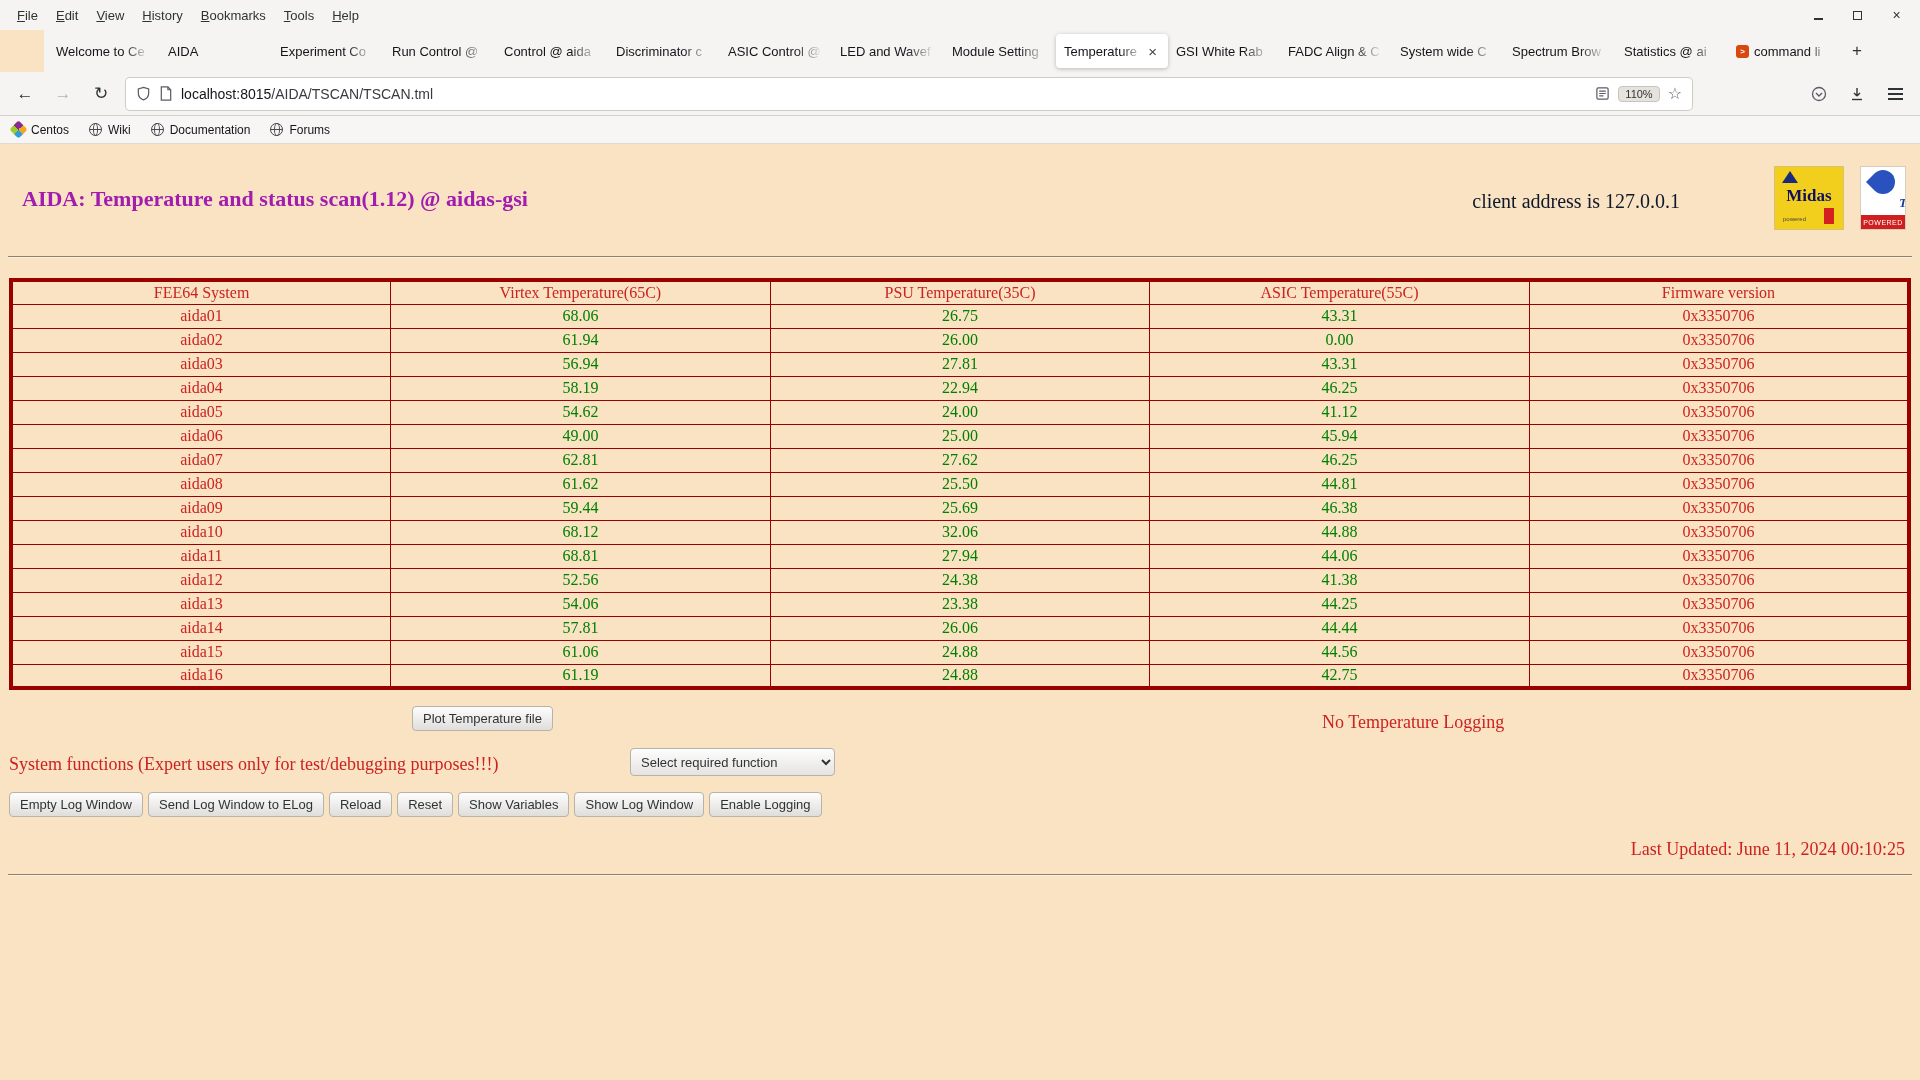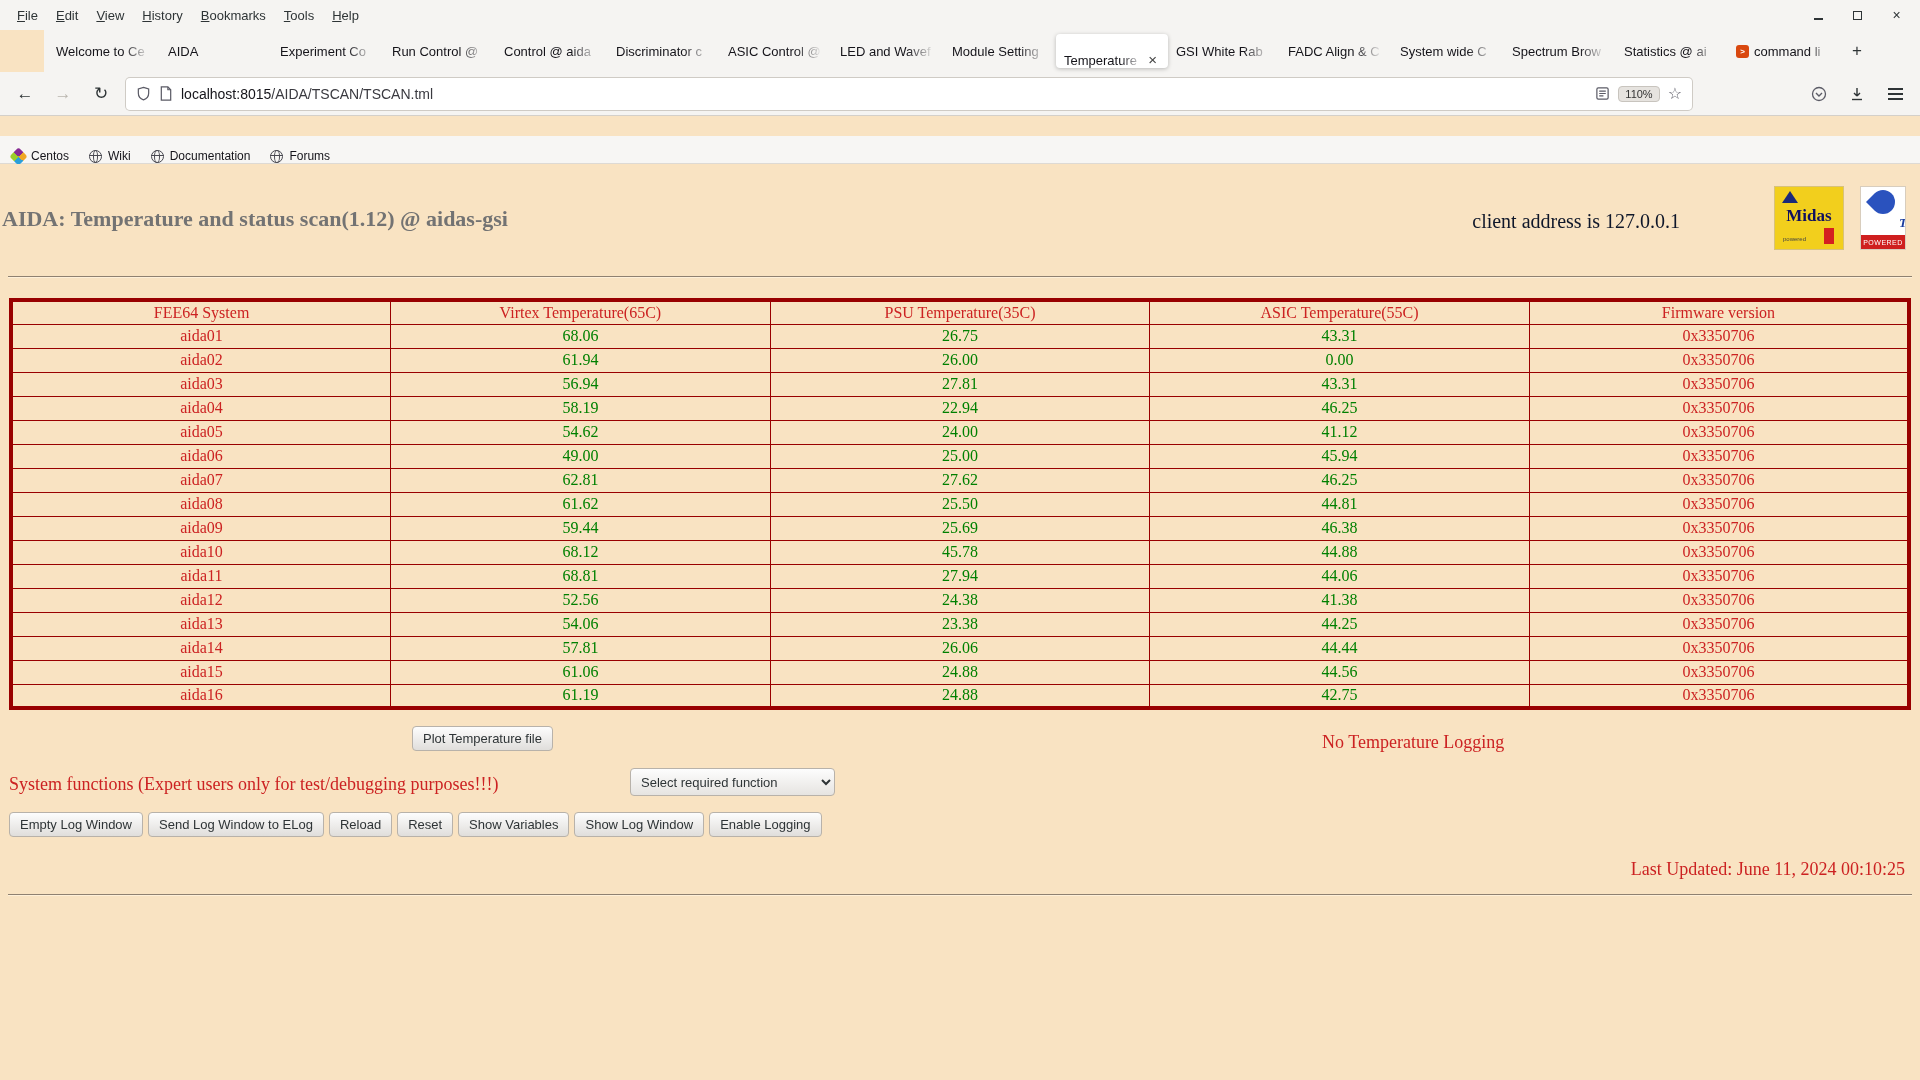--- a/index.html
+++ b/index.html
@@ -14,21 +14,21 @@
   .menu-item::first-letter { text-decoration:underline; }
   .window-controls { margin-left:auto; display:flex; align-items:center; gap:24px; padding-right:8px; }
   .wc { width:15px; height:15px; display:flex; align-items:center; justify-content:center; color:#2e3436; font-size:14px; }
   .min-glyph { width:9px; height:2px; background:#2e3436; margin-top:8px; }
   .max-glyph { width:9px; height:9px; border:1.5px solid #2e3436; }
 
   
   .tab-bar { height:42px; background:#f5f4f2; display:flex; align-items:center; padding:0 4px; flex:0 0 auto;margin-left:44px; }
   .tab-strip { display:flex; height:100%; align-items:center; }
   .tab { flex:0 0 112px; width:112px; height:34px; display:flex; align-items:center; padding:0 8px; border-radius:4px; font-size:13px; color:#15141a; position:relative; cursor:default; }
-  .tab.active { background:#ffffff; box-shadow:0 1px 4px rgba(0,0,0,.25);align-items:flex-end; }
+  .tab.active { background:#ffffff; box-shadow:0 1px 4px rgba(0,0,0,.25); }
   .tab-label { flex:1; white-space:nowrap; overflow:hidden; -webkit-mask-image:linear-gradient(90deg,#000 70%,transparent 98%); mask-image:linear-gradient(90deg,#000 70%,transparent 98%); }
   .tab-close { font-size:15px; color:#444; padding:0 3px; border-radius:3px; }
   .tab-icon { margin-right:5px; flex:0 0 auto; }
   .icon-terminal { width:13px; height:13px; background:#d9480f; border-radius:3px; color:#fff; font-size:8px; line-height:13px; text-align:center; font-weight:bold; display:inline-block; }
   .new-tab { width:30px; height:30px; display:flex; align-items:center; justify-content:center; font-size:17px; color:#2e3436; border-radius:4px; margin-left:2px; }
 
   
   .nav-bar { height:44px; background:#f5f4f2; border-bottom:1px solid #d4d0ca; display:flex; align-items:center; padding:0 8px; gap:4px; flex:0 0 auto; }
   .nav-btn { width:34px; height:32px; display:flex; align-items:center; justify-content:center; font-size:17px; color:#2e3436; border-radius:4px; flex:0 0 auto; }
   .nav-btn.disabled { color:#b9b5ae; }
@@ -36,33 +36,33 @@
   .url-icon { flex:0 0 auto; display:flex; align-items:center; }
   .url-text { flex:1; color:#15141a; white-space:nowrap; overflow:hidden; }
   .url-path { color:#3a3a40; }
   .zoom-chip { font-size:11px; background:#e6e3df; border:1px solid #c8c4be; border-radius:4px; padding:1px 6px; color:#333; flex:0 0 auto; }
   .star { font-size:16px; color:#5b5b66; flex:0 0 auto; }
   .hamburger { width:15px; height:2px; background:#2e3436; position:relative; }
   .hamburger::before,.hamburger::after { content:''; position:absolute; left:0; width:15px; height:2px; background:#2e3436; }
   .hamburger::before { top:-5px; } .hamburger::after { top:5px; }
 
   
-  .bookmarks-bar { height:28px; background:#f7f6f4; display:flex; align-items:flex-end; padding:0 12px; font-size:12px; color:#15141a; flex:0 0 auto; border-bottom:1px solid #dedad4;margin-top:20px; }
+  .bookmarks-bar { height:28px; background:#f7f6f4; display:flex; align-items:center; padding:0 12px; font-size:12px; color:#15141a; flex:0 0 auto; border-bottom:1px solid #dedad4; }
   .bm-items { display:flex; gap:20px; align-items:center; }
   .bookmark { display:flex; align-items:center; gap:6px; cursor:default; }
   .bm-icon { width:13px; height:13px; border-radius:50%; position:relative; flex:0 0 13px; display:inline-block; }
   .bm-icon.globe { border:1px solid #4a4a52; }
   .bm-icon.globe::before { content:''; position:absolute; left:-1px; right:-1px; top:50%; margin-top:-1px; height:1px; background:#4a4a52; }
   .bm-icon.globe::after { content:''; position:absolute; left:25%; right:25%; top:-1px; bottom:-1px; border:1px solid #4a4a52; border-radius:50%; }
   .bm-icon.centos { background:conic-gradient(#efa724 0 25%, #2b9fd9 0 50%, #9ccd2a 0 75%, #872b93 0 100%); transform:rotate(45deg); border-radius:3px; }
 
   
   .content { flex:1; background:#f9e3c2; position:relative; font-family:"Liberation Serif", serif; overflow:hidden; }
   .page-header { position:relative; height:112px; }
-  .page-title { position:absolute; left:2px; top:42px; font-size:22px; font-weight:bold; color:#737373; }
+  .page-title { position:absolute; left:22px; top:42px; font-size:22px; font-weight:bold; color:#a21caf; }
   .client-address { position:absolute; right:240px; top:46px; font-size:20px; font-weight:normal; color:#0f172a; }
 
   .midas-logo { position:absolute; top:22px; right:76px; width:70px; height:64px; background:#f2cf1d; overflow:hidden; border:1px solid #d8c27a; }
   .midas-emblem { position:absolute; left:7px; top:4px; width:0; height:0; border-left:8px solid transparent; border-right:8px solid transparent; border-bottom:12px solid #1b2a7a; }
   .midas-text { position:absolute; left:0; right:0; top:19px; text-align:center; font-weight:bold; font-size:17px; color:#101060; }
   .midas-red { position:absolute; right:9px; bottom:5px; width:10px; height:16px; background:#d42020; }
   .midas-sub { position:absolute; left:8px; bottom:7px; font-size:6px; color:#444; font-family:"Liberation Sans",sans-serif; }
 
   .tcl-logo { position:absolute; top:22px; right:14px; width:46px; height:64px; background:#fff; border:1px solid #d8cdbd; overflow:hidden; }
   .tcl-feather { position:absolute; left:10px; top:3px; width:24px; height:24px; border-radius:50% 50% 50% 0; background:#2a52be; transform:rotate(45deg); }
@@ -327,21 +327,21 @@
           <tr>
             <td class="col0">aida09</td>
             <td class="col1">59.44</td>
             <td class="col2">25.69</td>
             <td class="col3">46.38</td>
             <td class="col4">0x3350706</td>
           </tr>
           <tr>
             <td class="col0">aida10</td>
             <td class="col1">68.12</td>
-            <td class="col2">45.78</td>
+            <td class="col2">32.06</td>
             <td class="col3">44.88</td>
             <td class="col4">0x3350706</td>
           </tr>
           <tr>
             <td class="col0">aida11</td>
             <td class="col1">68.81</td>
             <td class="col2">27.94</td>
             <td class="col3">44.06</td>
             <td class="col4">0x3350706</td>
           </tr>

